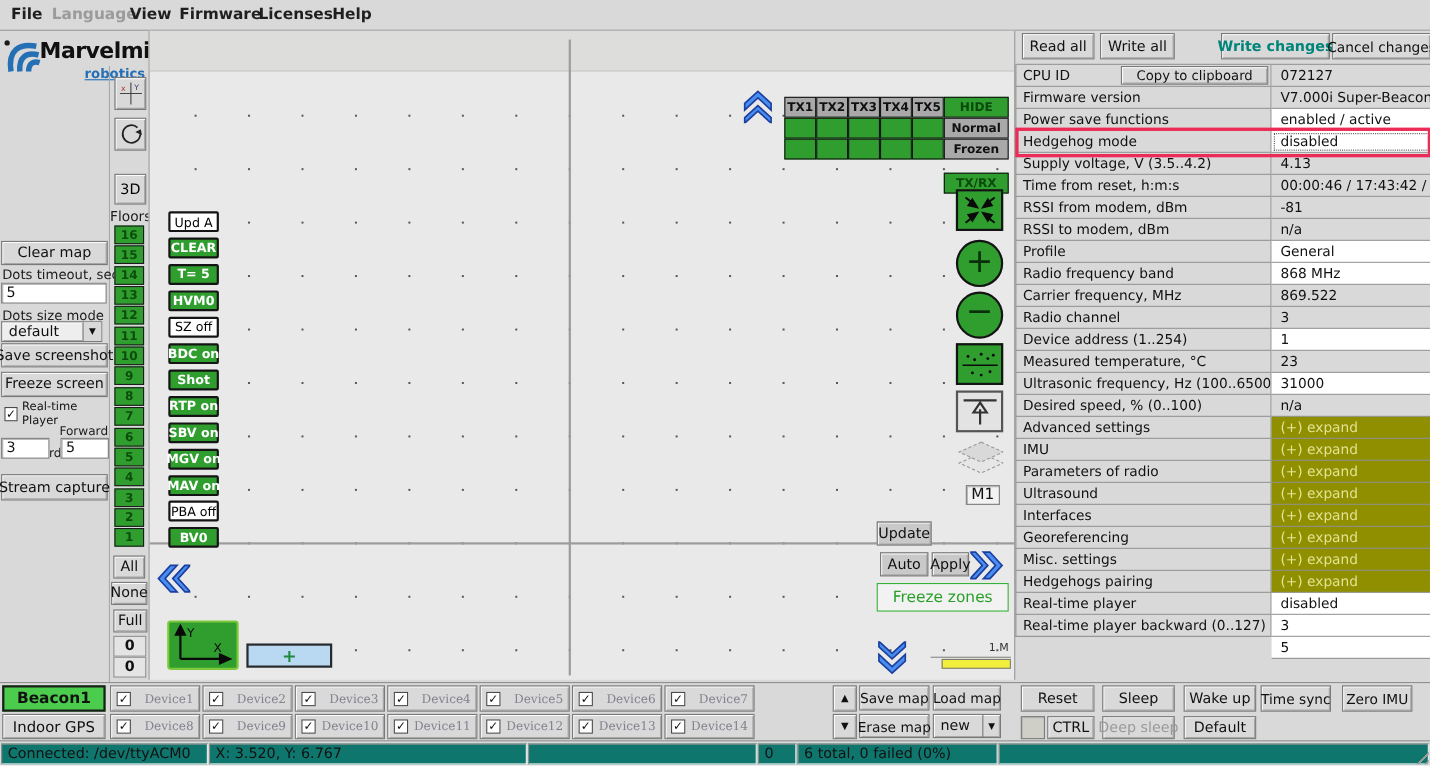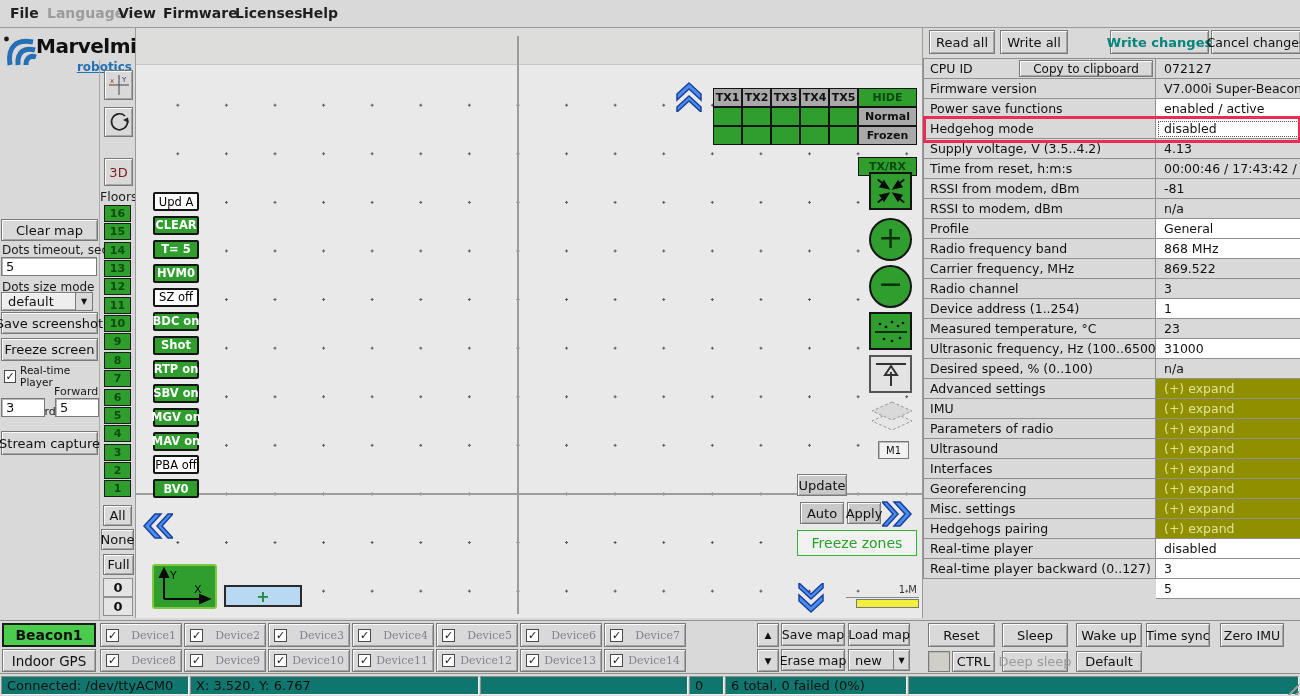--- a/index.html
+++ b/index.html
@@ -109,21 +109,21 @@
       <text x="2" y="10" font-size="7" fill="#a33">x</text>
       <text x="14" y="9" font-size="7" fill="#336">Y</text>
     </svg>
   </div>
   <div class="btn" style="left:104px;top:107px;width:29px;height:30px">
     <svg width="22" height="22" viewBox="0 0 22 22">
       <path d="M17 5 A8 8 0 1 0 19.5 11" fill="none" stroke="#222" stroke-width="1.6"></path>
       <polygon points="21,12 15,9 20,6.5" fill="#222"></polygon>
     </svg>
   </div>
-  <div class="btn" style="left:104px;top:158px;width:29px;height:28px;color:#7f1d1d">3D</div>
+  <div class="btn" style="left:104px;top:158px;width:29px;height:28px;color:#000000">3D</div>
   <div class="lbl" style="left:100px;top:189px;font-size:12.5px">Floors</div>
   <div id="floorlist">
       <div class="floor" style="top: 205px;">16</div>
       <div class="floor" style="top: 223.35px;">15</div>
       <div class="floor" style="top: 241.7px;">14</div>
       <div class="floor" style="top: 260.05px;">13</div>
       <div class="floor" style="top: 278.4px;">12</div>
       <div class="floor" style="top: 296.75px;">11</div>
       <div class="floor" style="top: 315.1px;">10</div>
       <div class="floor" style="top: 333.45px;">9</div>
@@ -252,21 +252,21 @@
         <line x1="18" y1="27" x2="18" y2="13" stroke="#333" stroke-width="2"></line>
         <polygon points="18,7 12,16 24,16" fill="none" stroke="#333" stroke-width="2"></polygon>
       </svg>
     </div>
     <div class="micon" style="top:372px;height:36px">
       <svg width="46" height="36">
         <polygon points="23,12 43,21 23,30 3,21" fill="#e6e6e6" stroke="#9a9a9a" stroke-dasharray="3,2"></polygon>
         <polygon points="23,2 43,11 23,20 3,11" fill="#d9d9d9" stroke="#9a9a9a" stroke-dasharray="3,2"></polygon>
       </svg>
     </div>
-    <div class="sunk" style="left:742px;top:413px;width:31px;height:18px;justify-content:center;padding-left:0;background:#f2f2f2;font-size:10px">M1</div>
+    <div class="sunk" style="left:742px;top:413px;width:31px;height:18px;justify-content:center;padding-left:0;background:#f2f2f2;font-size:14px">M1</div>
 
     <div class="btn" style="left:661px;top:446px;width:50px;height:22px;background:#c9c9c9">Update</div>
     <div class="btn" style="left:664px;top:474px;width:44px;height:22px;background:#c9c9c9">Auto</div>
     <div class="btn" style="left:711px;top:474px;width:34px;height:22px;background:#c9c9c9">Apply</div>
     <div class="abs" style="left:661px;top:502px;width:120px;height:26px;background:#f2f2f2;border:1px solid #36b336;color:#2aa02a;display:flex;align-items:center;justify-content:center;font-size:14px">Freeze zones</div>
 
     <div class="abs" style="left:16px;top:536px;width:65px;height:45px;background:#2f9e2f;border:2px solid #7ec83c;border-radius:3px">
       <svg width="60" height="40">
         <g stroke="#0a0a0a" stroke-width="2" fill="#0a0a0a">
           <line x1="10" y1="33" x2="10" y2="9"></line>

